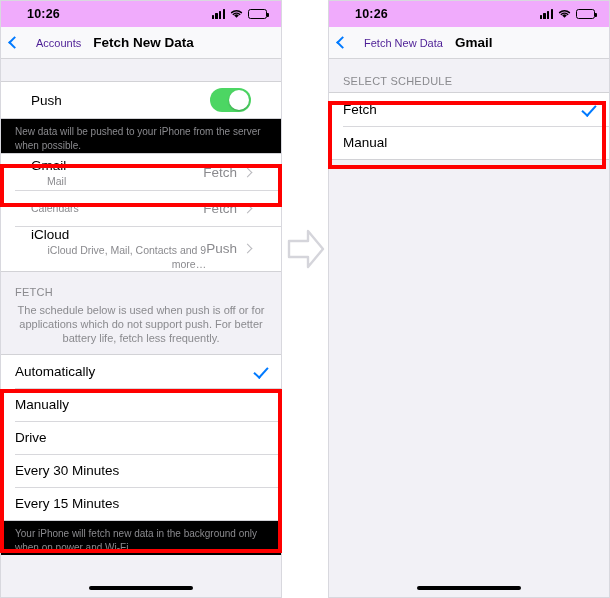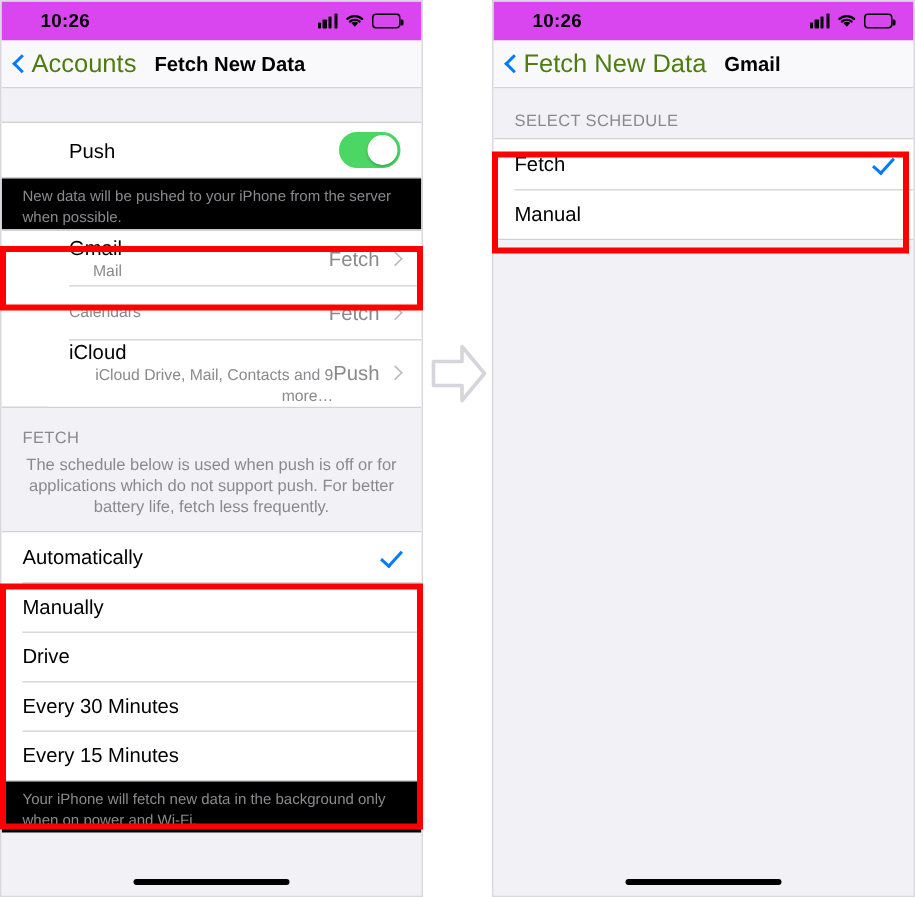--- a/index.html
+++ b/index.html
@@ -20,21 +20,21 @@
     background: #f2f1f6;
     border: 1px solid #d8d8de;
     overflow: hidden;
   }
   .phone.left  { left: 0; }
   .phone.right { left: 328px; width: 282px; }
 
   
   .statusbar {
     height: 26px;
-    background: #d946ef;
+    background: #f0abfc;
     display: flex;
     align-items: center;
     justify-content: space-between;
     padding: 0 14px 0 0;
     position: relative;
   }
   .status-time {
     font-size: 12.5px;
     font-weight: bold;
     color: #000;
@@ -74,23 +74,23 @@
     background: #f9f9fb;
     border-bottom: 1px solid #d4d4d8;
     display: flex;
     align-items: center;
     position: relative;
     padding-left: 8px;
   }
   .nav-back {
     display: flex;
     align-items: center;
-    gap: 4px;
-    color: #4d7c0f;
-    font-size: 17px;
+    gap: 19px;
+    color: #4c1d95;
+    font-size: 11px;
     cursor: pointer;
   }
   .chev-left {
     width: 8px; height: 13px;
     position: relative;
     flex: none;
   }
   .chev-left::before {
     content: "";
     position: absolute;
@@ -115,26 +115,25 @@
   .group {
     background: #ffffff;
     border-top: 1px solid #d2d2d6;
     border-bottom: 1px solid #d2d2d6;
   }
 
   .row {
     display: flex;
     align-items: center;
     justify-content: space-between;
-    padding: 0 14px;
+    padding: 0 30px;
     min-height: 36px;
     background: #ffffff;
     position: relative;
     cursor: pointer;
-    margin-left: 31px;
   }
   .row + .row::before {
     content: "";
     position: absolute;
     left: 14px; right: 0; top: 0;
     height: 1px;
     background: #d8d8dc;
   }
   .row-main { display: flex; flex-direction: column; justify-content: center; }
   .row-title { font-size: 13.5px; color: #000; line-height: 17px; }

